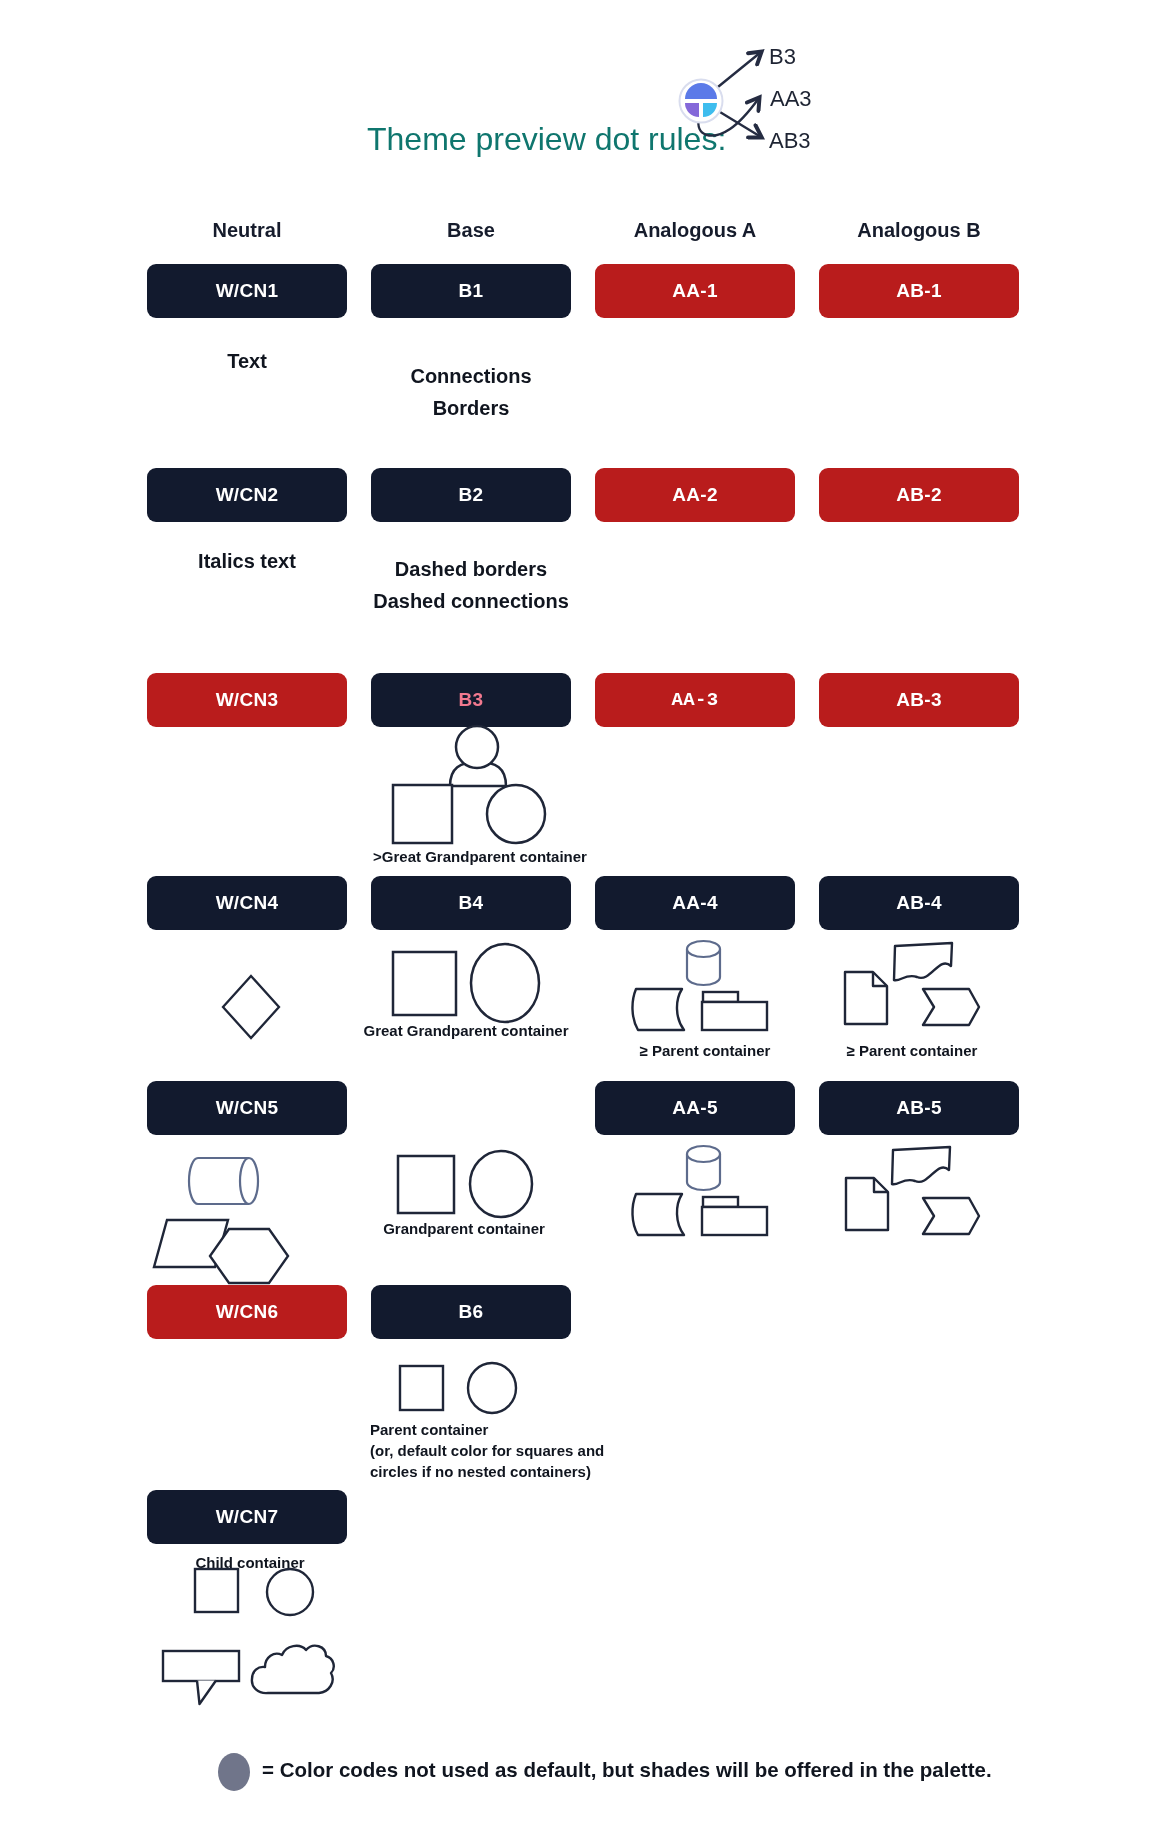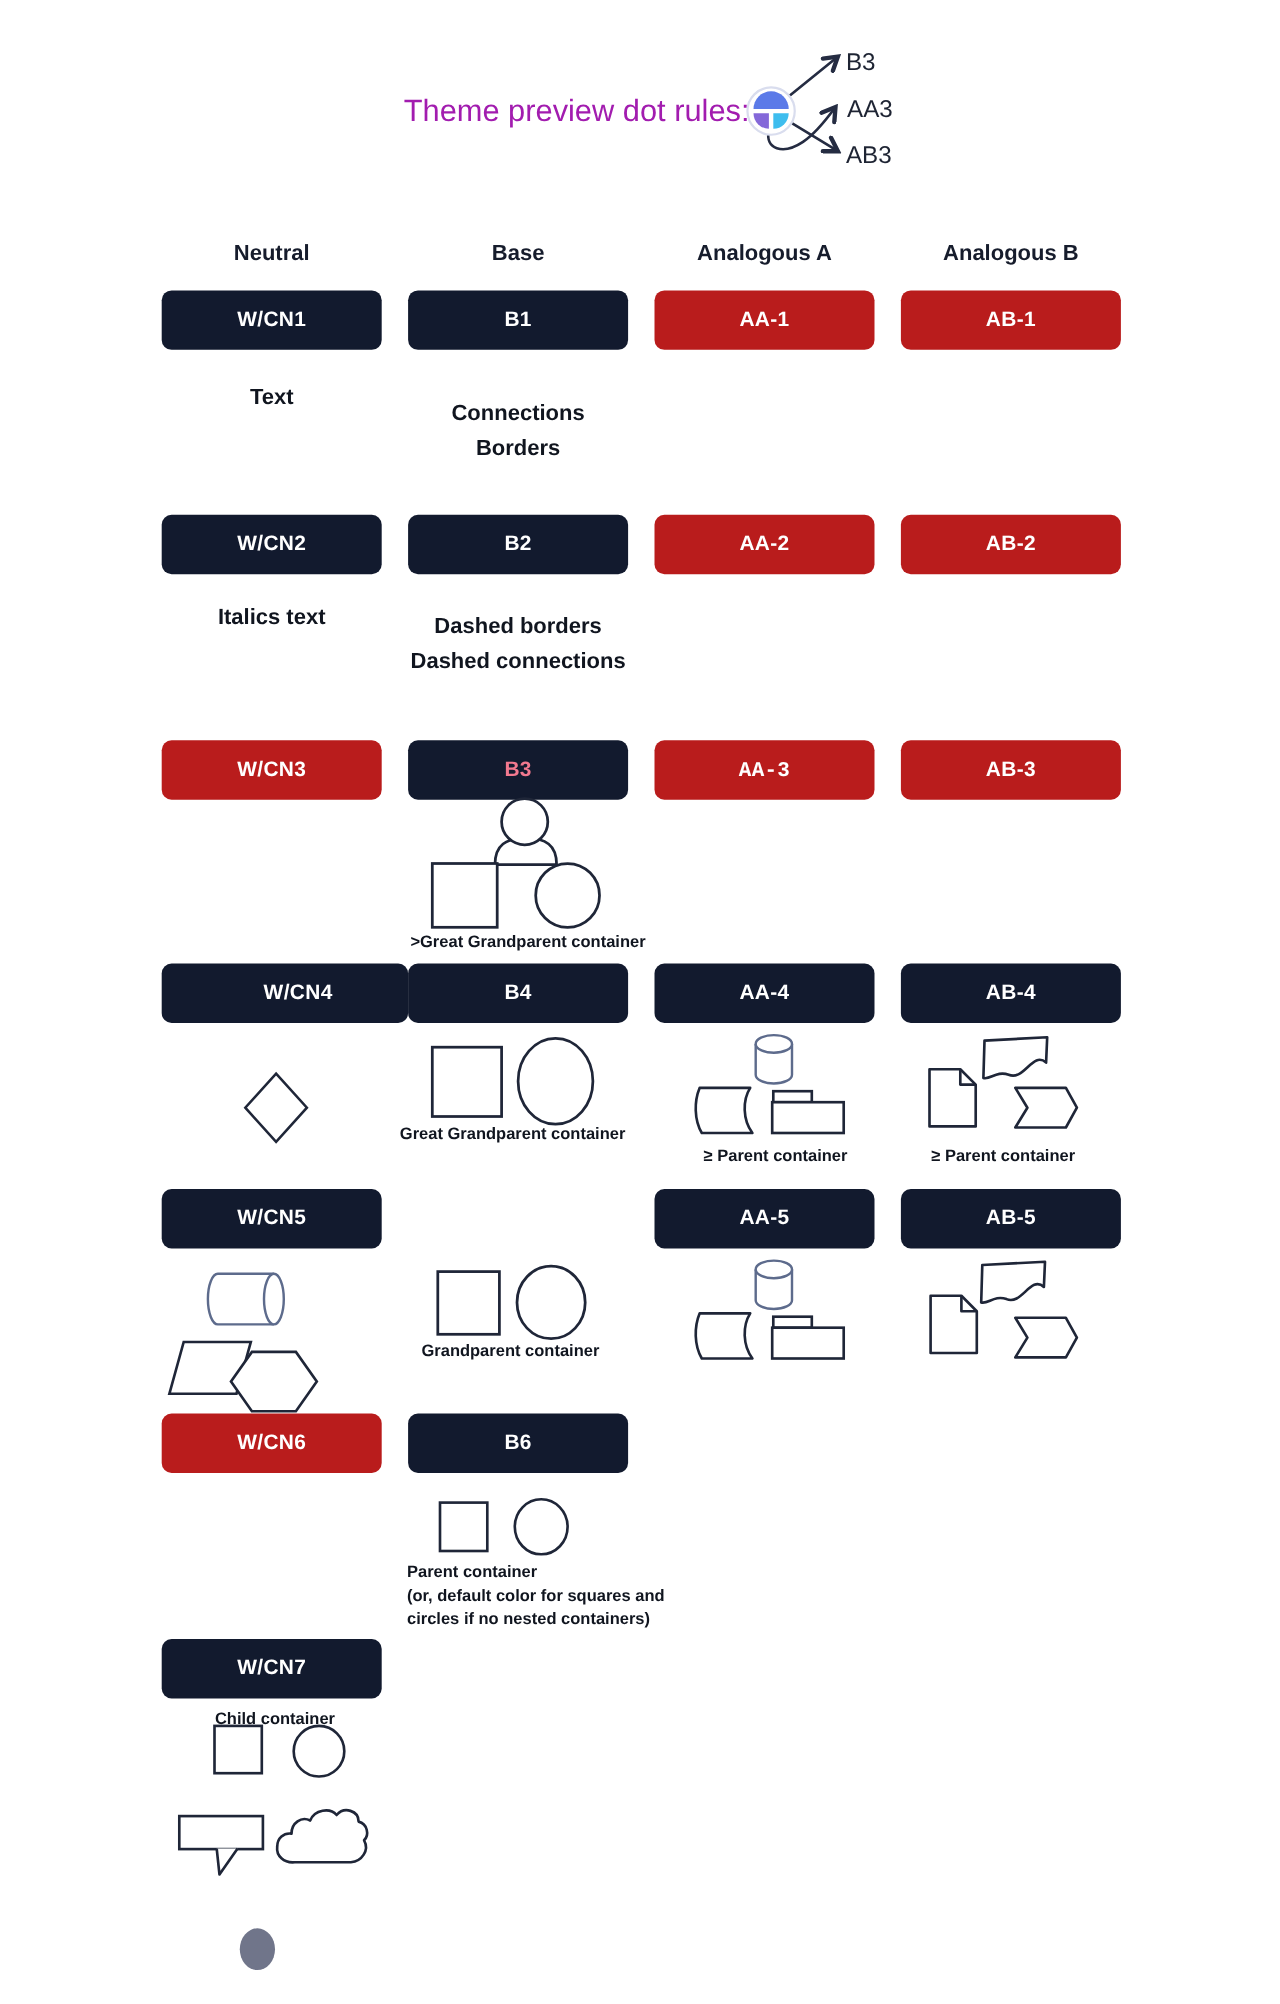--- a/index.html
+++ b/index.html
@@ -1,20 +1,20 @@
 <!DOCTYPE html>
 <html><head>
 <meta charset="utf-8">
 <style>
   html,body{margin:0;padding:0;background:#ffffff;}
   #canvas{
     position:relative;width:1164px;height:1822px;background:#ffffff;overflow:hidden;
     font-family:"Liberation Sans","DejaVu Sans",sans-serif;
   }
-  .title{position:absolute;font-size:28px;font-weight:400;color:#a21caf;}
+  .title{position:absolute;font-size:32px;font-weight:400;color:#0f766e;margin-top:36px;}
   .dotlabel{position:absolute;font-size:22px;font-weight:400;color:#1E2433;}
   .colhead{position:absolute;width:200px;text-align:center;font-size:20px;font-weight:700;color:#161C2C;}
   .sw{position:absolute;width:200px;height:54px;border-radius:9px;display:flex;align-items:center;justify-content:center;
       font-size:19px;font-weight:700;color:#ffffff;letter-spacing:.3px;}
   .sw.dark{background:#121A2E;}
   .sw.gray{background:#b91c1c;}
   .sw.pink{color:#F2798F;}
   .midcap{position:absolute;text-align:center;font-size:20px;font-weight:700;color:#10151F;line-height:32px;}
   .smcap{position:absolute;text-align:center;font-size:15px;font-weight:700;color:#10151F;line-height:21px;}
   .smcap.left{text-align:left;}
@@ -89,21 +89,21 @@
   <div class="shape" style="left:370px;top:722px;">
     <svg width="230" height="130" viewBox="0 0 230 130">
       <circle cx="146" cy="92" r="29" fill="#ffffff" stroke="#1F2638" stroke-width="2.5"></circle>
       <path d="M80,64 C80,46 90,40 108,40 C126,40 136,46 136,64 Z" fill="#ffffff" stroke="#1F2638" stroke-width="2.5"></path>
       <circle cx="107" cy="25" r="21" fill="#ffffff" stroke="#1F2638" stroke-width="2.5"></circle>
       <rect x="23" y="63" width="59" height="58" fill="#ffffff" stroke="#1F2638" stroke-width="2.5"></rect>
     </svg>
   </div>
   <div class="smcap" style="left:330px;top:846px;width:300px;">&gt;Great Grandparent container</div>
 
-  <div class="sw dark" style="left:147px;top:876px;padding-left:24px;">W/CN4</div>
+  <div class="sw dark" style="left:147px;top:876px;">W/CN4</div>
   <div class="sw dark" style="left:371px;top:876px;">B4</div>
   <div class="sw dark" style="left:595px;top:876px;text-align:right;">AA-4</div>
   <div class="sw dark" style="left:819px;top:876px;">AB-4</div>
 
   <div class="shape" style="left:222px;top:975px;">
     <svg width="58" height="64" viewBox="0 0 58 64">
       <polygon points="29,1 57,32 29,63 1,32" fill="#ffffff" stroke="#1F2638" stroke-width="2.3"></polygon>
     </svg>
   </div>
 
@@ -203,14 +203,15 @@
 
   <div class="shape" style="left:155px;top:1640px;">
     <svg width="185" height="75" viewBox="0 0 185 75">
       <rect x="8" y="11" width="76" height="30" fill="#ffffff" stroke="#1F2638" stroke-width="2.4"></rect>
       <path d="M42,40.5 L44.5,64 L61,40.5" fill="#ffffff" stroke="#1F2638" stroke-width="2.4" stroke-linejoin="round"></path>
       <path d="M113,53 C103,54 96,47 97,39 C97,31 103,26 110,27 C110,17 119,11 127,15 C131,5 145,3 151,10 C158,2 171,6 171,16 C179,18 181,28 176,33 C181,42 174,52 164,53 Z" fill="#ffffff" stroke="#1F2638" stroke-width="2.4" stroke-linejoin="round"></path>
     </svg>
   </div>
 
   <div class="legend-dot" style="left:218px;top:1753px;"></div>
+  <div class="legendtext" style="left:262px;top:1758px;">= Color codes not used as default, but shades will be offered in the palette.</div>
 
 </div>
 
 </body></html>

